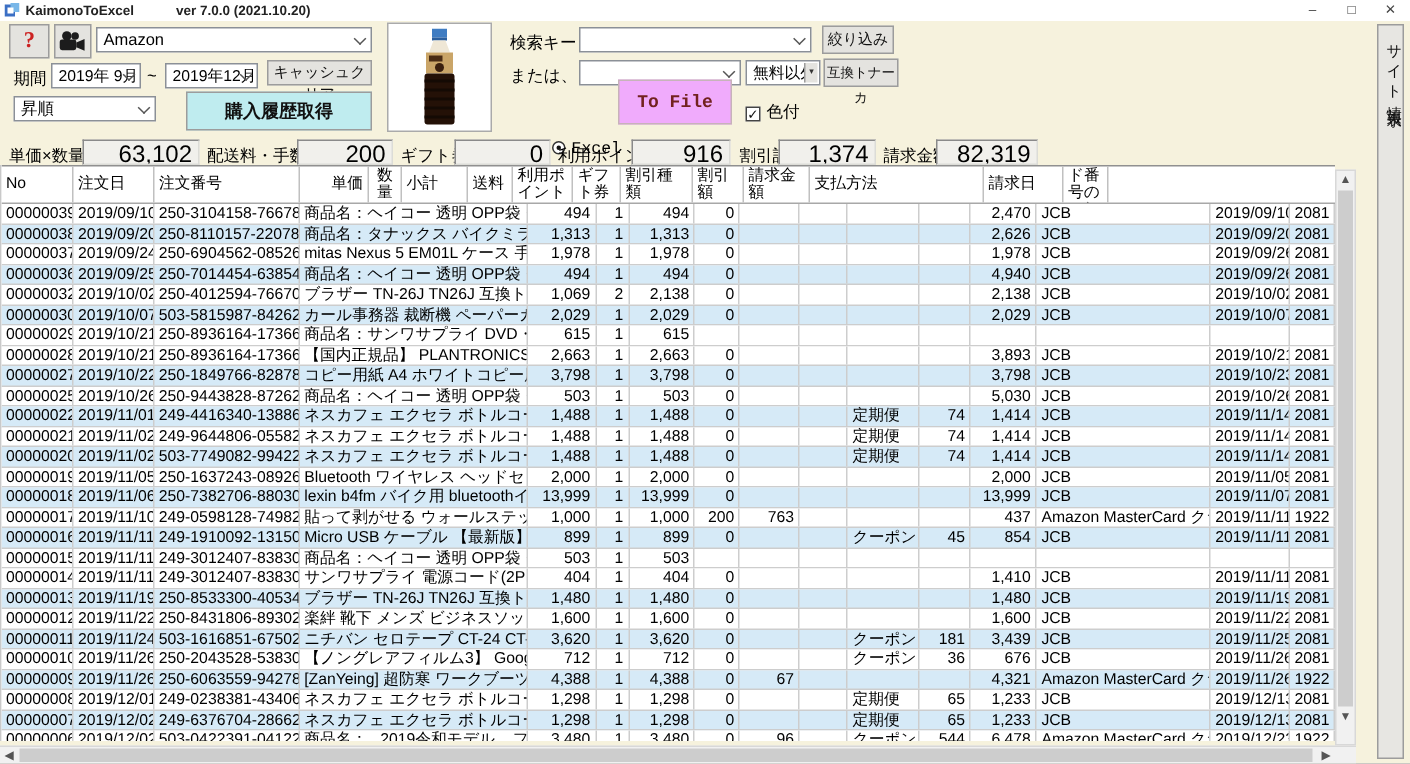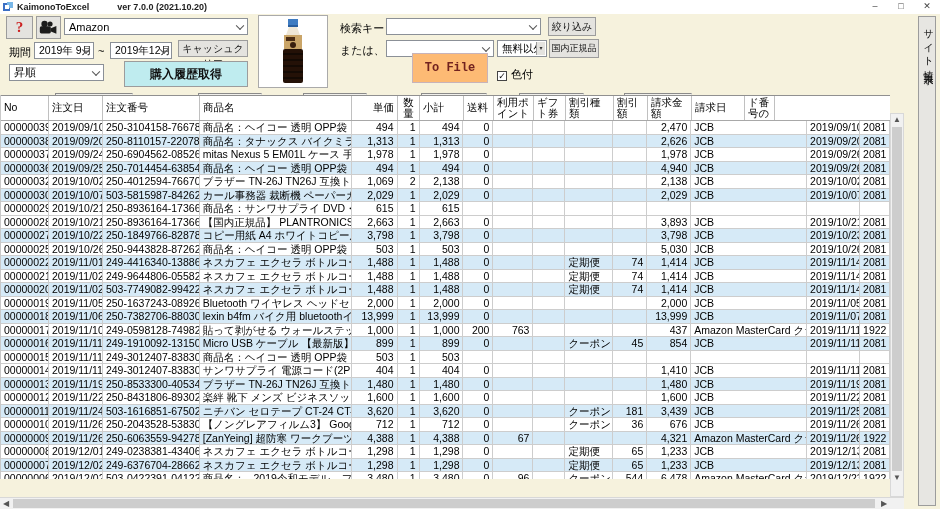--- a/index.html
+++ b/index.html
@@ -32,21 +32,21 @@
   .sunken { position:absolute; background:#f1f0ec; border:1px solid;
     border-color:#8a8a8a #dcdcd7 #dcdcd7 #8a8a8a; text-align:right;
     padding:1px 4px 0 0; overflow:hidden; }
 
   .helpbtn { left:6px; top:16px; width:27px; height:23px; font-size:15px; font-weight:bold;
     color:#cc2222; font-family:"Liberation Serif",serif; line-height:21px; }
   .cambtn { left:36px; top:16px; width:25px; height:23px; padding-top:3px; }
 
   .fetchbtn { left:124px; top:61px; width:124px; height:26px; background:#bfecef;
     font-weight:bold; font-size:12px; line-height:24px; }
-  .tofilebtn { left:412px; top:53px; width:76px; height:30px; background:#fdba74;
+  .tofilebtn { left:412px; top:53px; width:76px; height:30px; background:#f0abfc;
     border-color:#c7b3ba; font-family:"Liberation Mono",monospace; font-weight:bold;
     font-size:12px; color:#72221f; line-height:28px; }
 
   .radio { width:9px; height:9px; border:1px solid #333; border-radius:50%;
     display:inline-block; background:#fff; position:relative; vertical-align:-1px; margin-right:4px;}
   .radio.on::after { content:""; position:absolute; left:2px; top:2px; width:3px; height:3px;
     border-radius:50%; background:#111; }
   .checkbox { width:10px; height:10px; border:1px solid #444; display:inline-block;
     background:#fff; position:relative; vertical-align:-1px; margin-right:4px; font-size:9px;
     line-height:9px; text-align:center; color:#111; }
@@ -57,21 +57,21 @@
 
   .siteinfobtn { left:918px; top:16px; width:18px; height:490px; background:#e7e6e2;
     border:1px solid #9c9c9c; writing-mode:vertical-rl; text-orientation:upright;
     padding-top:5px; font-size:10px; letter-spacing:2px; color:#111; text-align:left; }
 
   
   .totlbl { top:96px; }
   .totbox { top:93px; height:17px; font-size:16px; }
 
   
-  .grid { position:absolute; left:0; top:95px; width:890px; height:384px;
+  .grid { position:absolute; left:0; top:110px; width:890px; height:384px;
     background:#fff; border-left:1px solid #c9c9c9; overflow:hidden; }
   .ghead { display:flex; border-top:1px solid #909090; border-bottom:1px solid #a8a8a8;
     background:#fff; height:26px; }
   .ghead .hc { border-right:1px solid #c0c0c0; padding:1px 3px; font-size:10.5px;
     white-space:pre-line; line-height:11.5px; display:flex; align-items:center; overflow:hidden; }
   .grow { display:flex; height:13.5px; border-bottom:1px solid #cdcdcd; background:#fff; }
   .grow.alt { background:#d6eaf7; }
   .grow .c { border-right:1px solid #cdcdcd; padding:0 3px; font-size:10.5px;
     line-height:13px; white-space:nowrap; overflow:hidden; }
 
@@ -158,21 +158,21 @@
 <div class="btn" style="left:548px; top:17px; width:48px; height:19px; font-size:10px; line-height:17px;">絞り込み</div>
 
 <div class="lbl" style="left:340px; top:43px;">または、</div>
 <div class="combo" style="left:386px; top:40px; width:108px; height:17px;">
   <span class="chev"></span>
 </div>
 <div class="combo" style="left:497px; top:40px; width:50px; height:17px; font-size:10.5px; background:#fff;">
   <span>無料以外</span>
   <span style="position:absolute; right:1px; top:1px; width:9px; height:13px; background:#e4e3df; border-left:1px solid #9c9c9c; font-size:6px; text-align:center; line-height:13px; color:#333;">▾</span>
 </div>
-<div class="btn" style="left:549px; top:39px; width:50px; height:19px; font-size:9px; line-height:17px;">国内正規品</div>
+<div class="btn" style="left:549px; top:39px; width:50px; height:19px; font-size:9px; line-height:17px;">互換トナーカ</div>
 
 <div class="abs mono" style="left:368px; top:58px;">
   <span class="radio on"></span><span>Excel</span>
 </div>
 <div class="abs mono" style="left:368px; top:74px;">
   <span class="radio"></span><span>CSV</span>
 </div>
 <div class="btn tofilebtn">To File</div>
 <div class="abs" style="left:497px; top:67px;">
   <span class="checkbox">✓</span><span>色付</span>
@@ -191,35 +191,35 @@
 <div class="lbl totlbl" style="left:493px;">割引計</div>
 <div class="sunken totbox" style="left:519px; width:65px;">1,374</div>
 <div class="lbl totlbl" style="left:589px;">請求金額</div>
 <div class="sunken totbox" style="left:624px; width:68px;">82,319</div>
 
 <div class="grid">
   <div class="ghead" id="ghead">
       <div class="hc" style="width: 48px; justify-content: flex-start;">No</div>
       <div class="hc" style="width: 54px; justify-content: flex-start;">注文日</div>
       <div class="hc" style="width: 97px; justify-content: flex-start;">注文番号</div>
-      <div class="hc" style="width: 152px; justify-content: flex-start;">商品名</div>
       <div class="hc" style="width: 46px; justify-content: flex-end;">単価</div>
       <div class="hc" style="width: 22px; justify-content: center;">数
 量</div>
       <div class="hc" style="width: 44px; justify-content: flex-start;">小計</div>
       <div class="hc" style="width: 30px; justify-content: flex-start;">送料</div>
       <div class="hc" style="width: 40px; justify-content: flex-start;">利用ポ
 イント</div>
       <div class="hc" style="width: 32px; justify-content: flex-start;">ギフ
 ト券</div>
       <div class="hc" style="width: 48px; justify-content: flex-start;">割引種類</div>
       <div class="hc" style="width: 34px; justify-content: flex-start;">割引
 額</div>
       <div class="hc" style="width: 44px; justify-content: flex-start;">請求金
 額</div>
+      <div class="hc" style="width: 116px; justify-content: flex-start;">支払方法</div>
       <div class="hc" style="width: 53px; justify-content: flex-start;">請求日</div>
       <div class="hc" style="width: 30px; justify-content: flex-start;">カード番
 号の一部</div>
     </div>
   <div id="gbody">
       <div class="grow">
         <div class="c" style="width: 48px; text-align: left;">00000039</div>
         <div class="c" style="width: 54px; text-align: left;">2019/09/10</div>
         <div class="c" style="width: 97px; text-align: left;">250-3104158-7667848</div>
         <div class="c" style="width: 152px; text-align: left;">商品名：ヘイコー 透明 OPP袋 クリスタ...</div>

